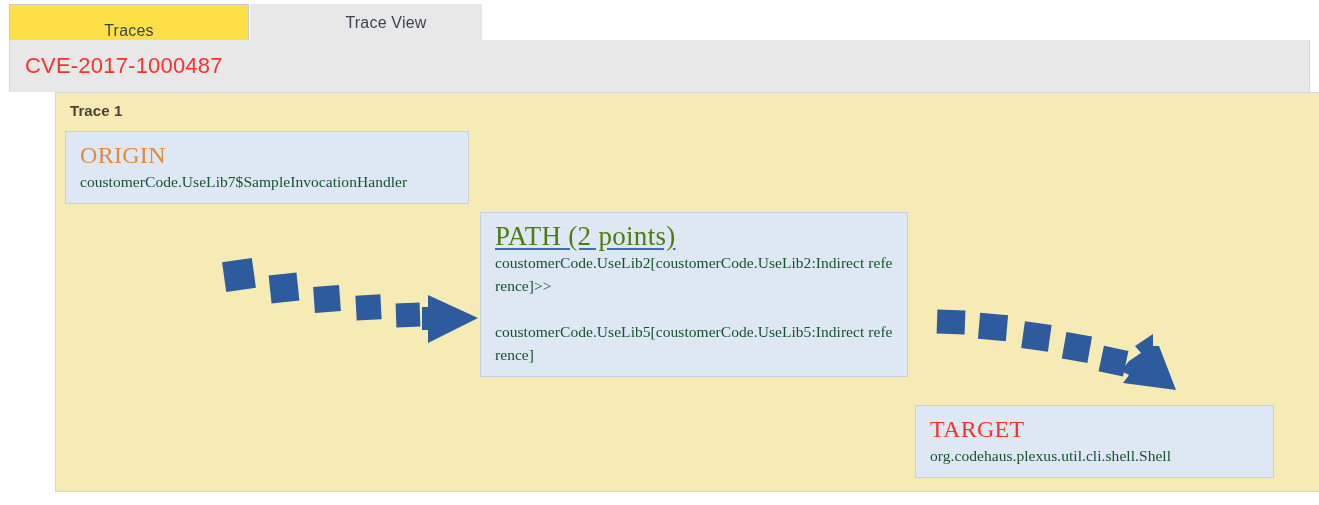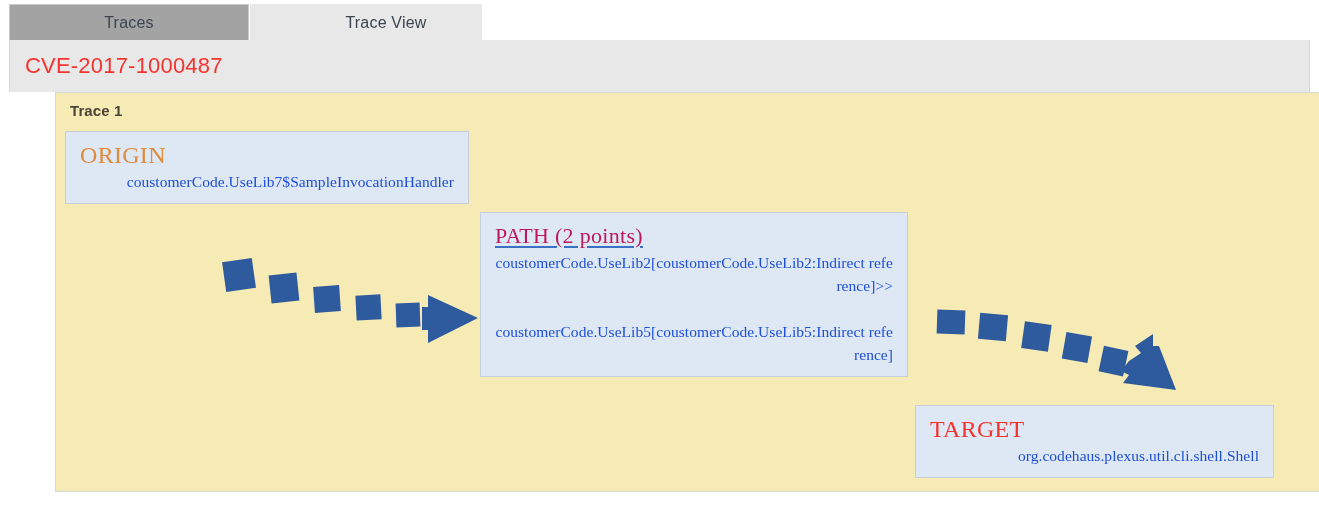--- a/index.html
+++ b/index.html
@@ -35,23 +35,24 @@
     display: flex;
     align-items: center;
     justify-content: center;
     font-size: 16px;
     color: #3d4450;
     letter-spacing: 0.2px;
   }
   .tab-inactive {
     left: 9px;
     width: 240px;
-    background: #a3a3a3;
+    background: #fde047;
     border: 1px solid #c9c9c9;
     border-bottom: none;
+    align-items: flex-end;
   }
   .tab-active {
     left: 250px;
     width: 232px;
     background: #e8e8e8;
     border: 1px solid #e8e8e8;
     border-bottom: none;
     padding-left: 40px;
   }
 
@@ -119,33 +120,32 @@
   }
   .node-title {
     font-size: 24px;
     line-height: 30px;
     letter-spacing: 0.3px;
     white-space: nowrap;
   }
   .node-title.origin { color: #e08a3c; }
   .node-title.target { color: #f5332e; }
   .node-title.path {
-    color: #be185d;
+    color: #4d7c0f;
     text-decoration: underline;
     text-decoration-color: #3b6fc4;
     text-underline-offset: 3px;
-    font-size: 22px;
+    font-size: 27px;
   }
   .node-body {
     font-size: 15.5px;
     line-height: 23px;
-    color: #1d4ed8;
+    color: #14532d;
     letter-spacing: 0.05px;
     word-break: break-all;
-    text-align: right;
   }
   .node-body + .node-body { margin-top: 23px; }
 
   #node-origin {
     left: 9px;
     top: 38px;
     width: 404px;
   }
   #node-path {
     left: 424px;

